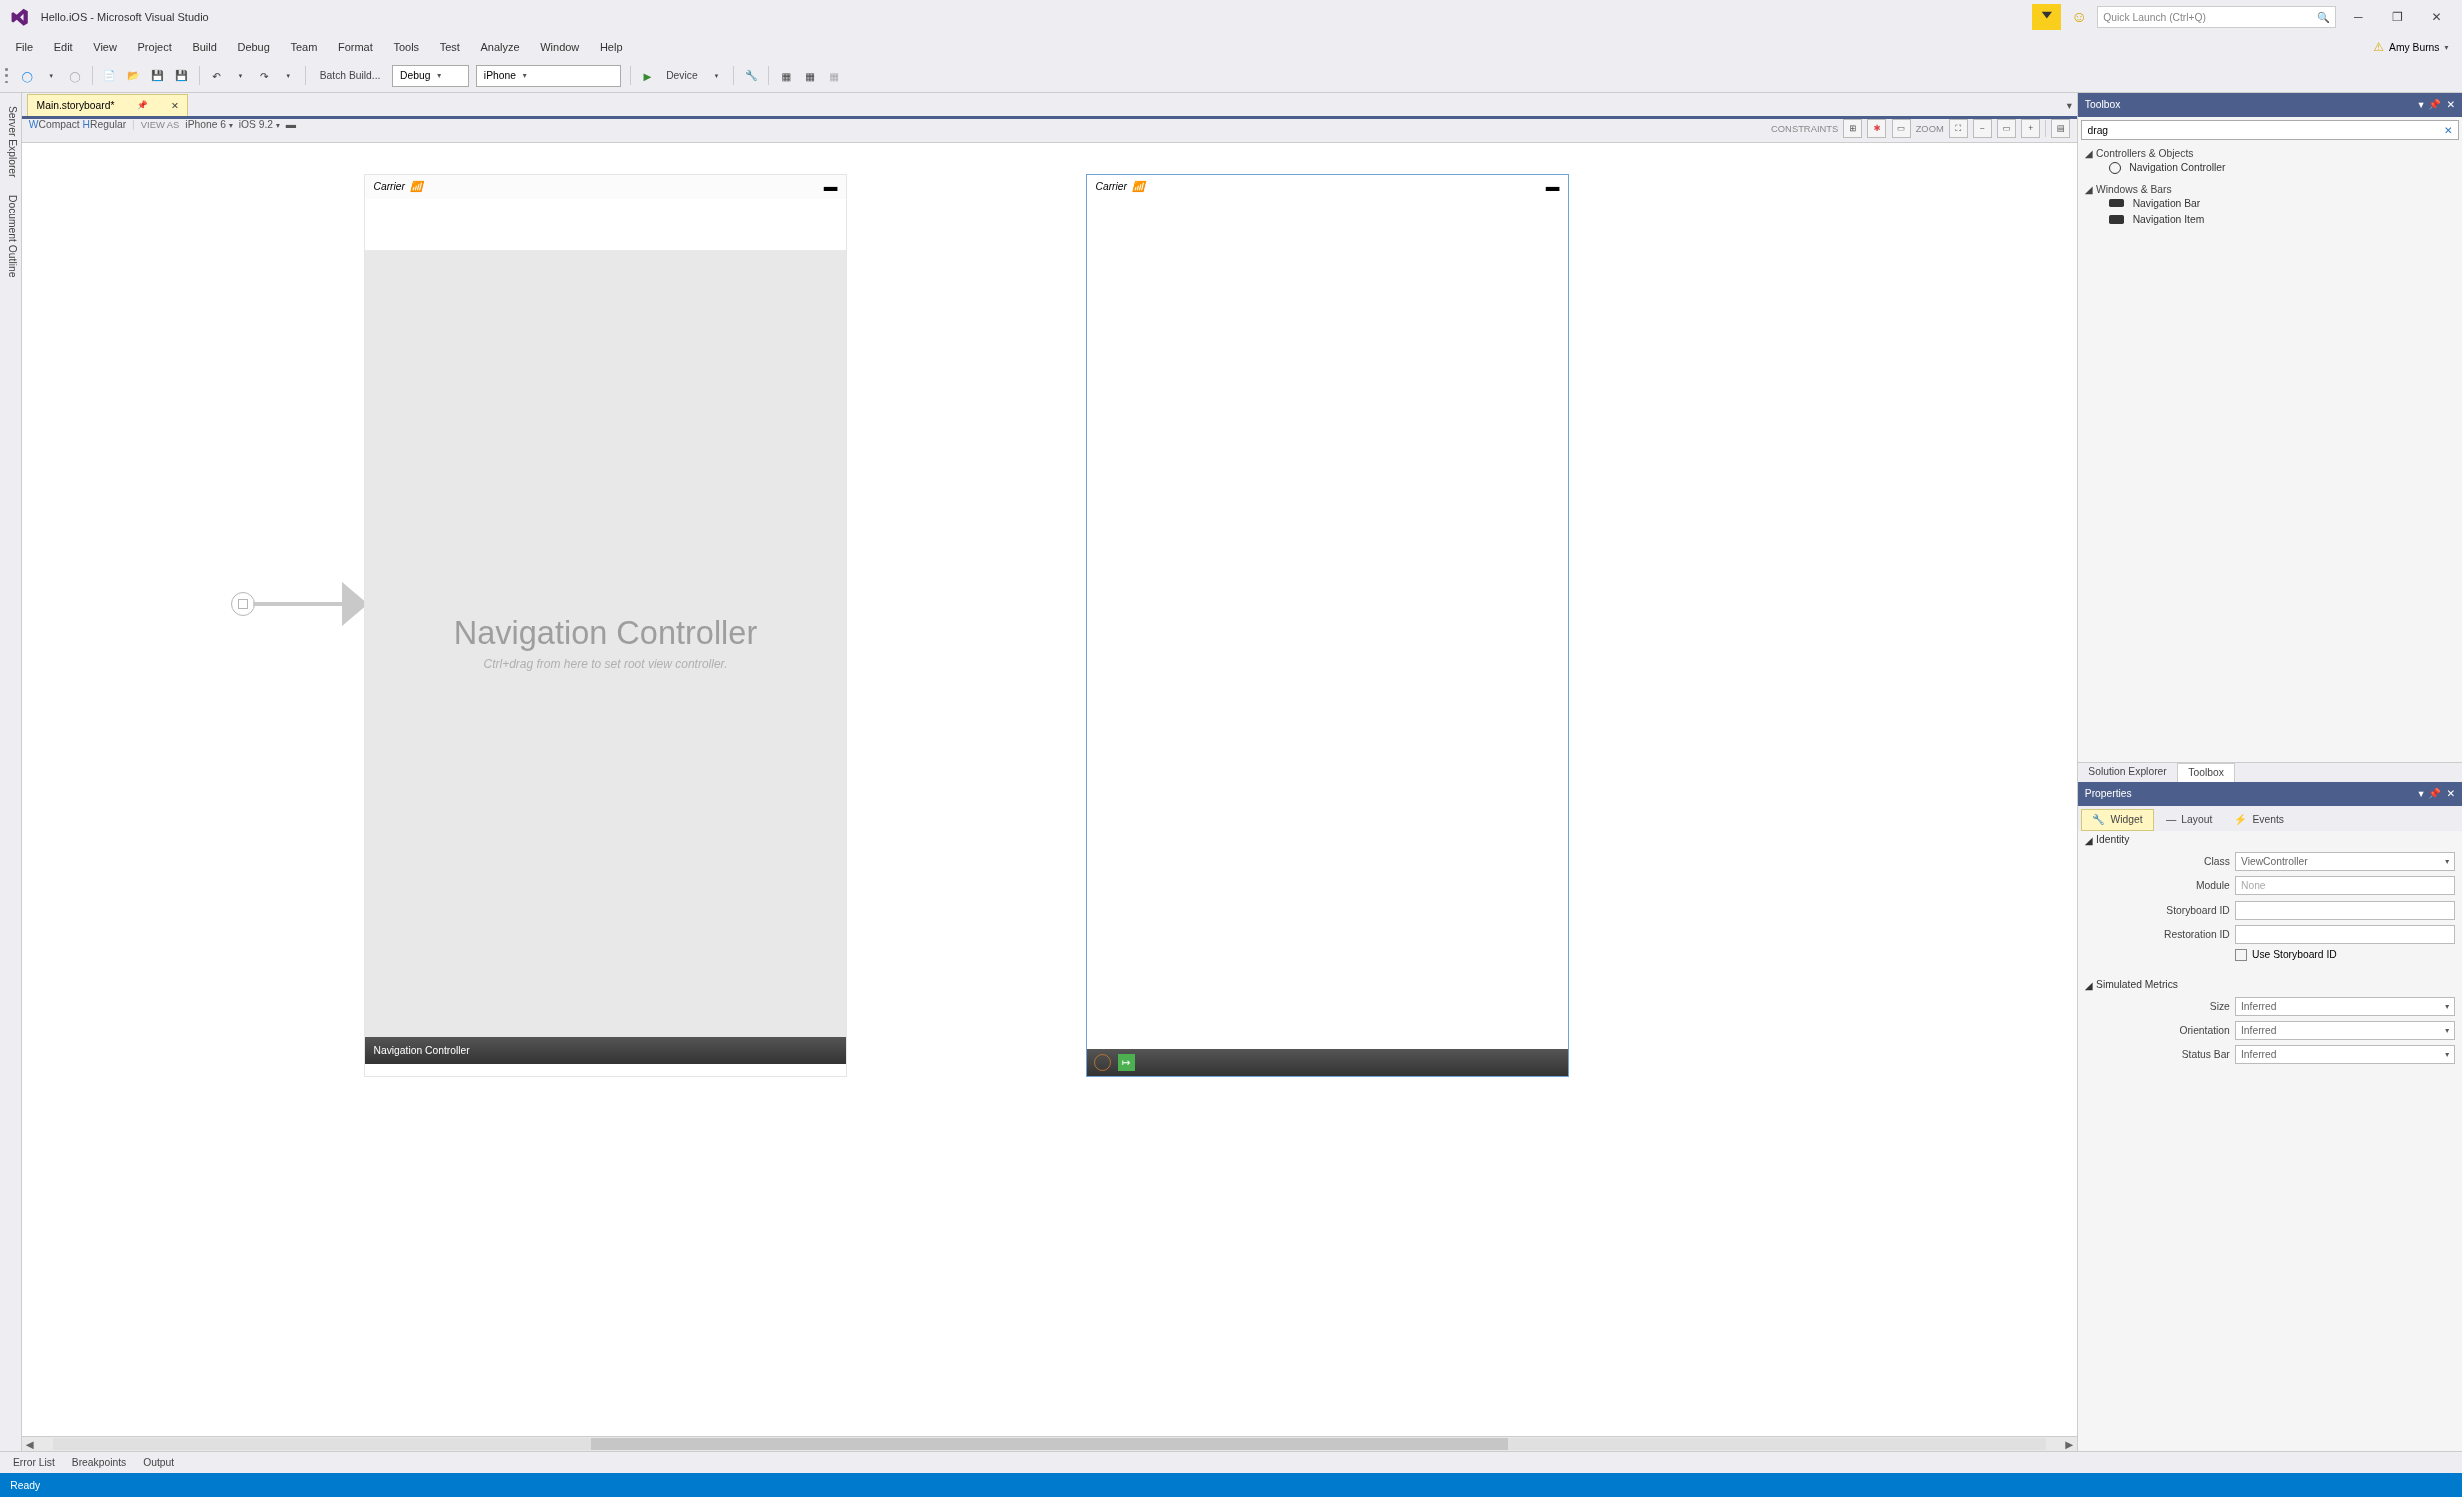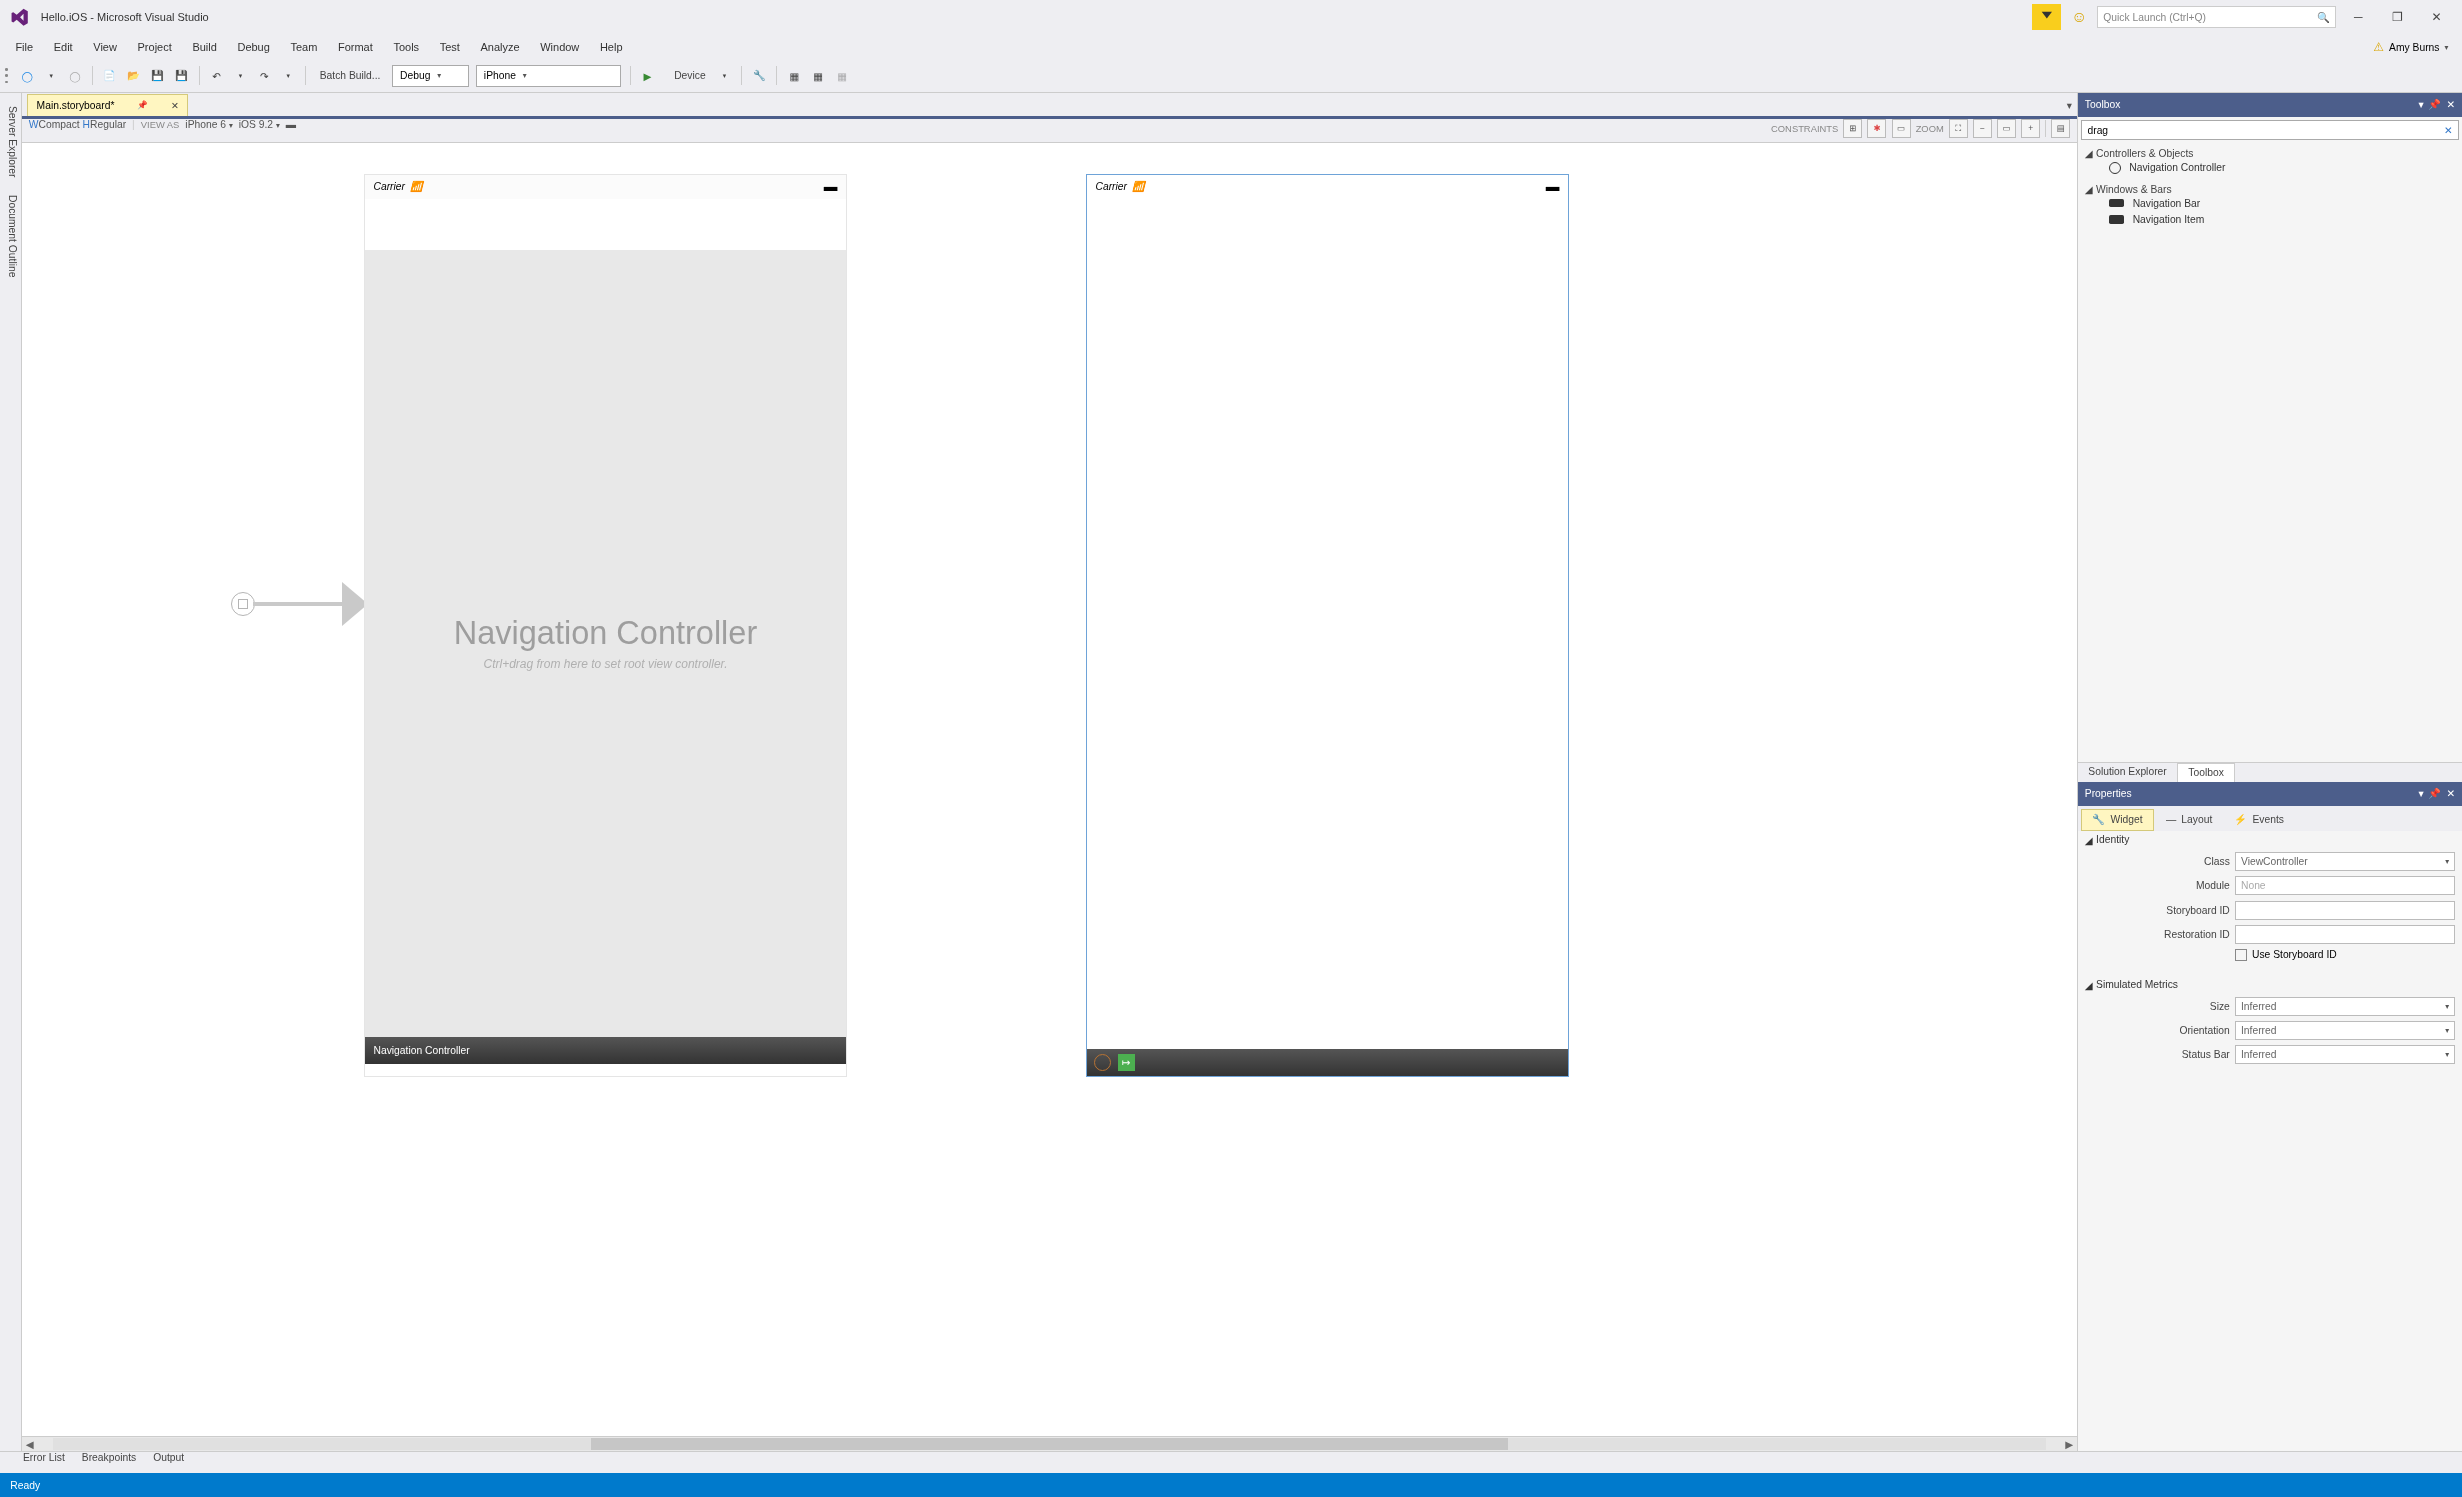--- a/index.html
+++ b/index.html
@@ -111,21 +111,21 @@
   .props-tab.active{ background:#fff6c1; border:0.9px solid #d4c97a;}
   .props-group-hdr{ padding:3.4px 6.8px; display:flex; gap:3.4px; color:#333;}
   .props-row{ display:flex; align-items:center; padding:2.6px 6.8px; gap:5.1px;}
   .props-row label{ width:145px; text-align:right; color:#444;}
   .props-row .inp{ flex:1; height:19px; border:0.9px solid #bbb; background:#fff; padding:0 5.1px; display:flex; align-items:center; color:#666;}
   .props-row .inp.combo::after{ content:"▾"; margin-left:auto; color:#555; font-size:7.7px;}
   .props-row .chk{ width:12px;height:12px;border:0.9px solid #888;}
   .placeholder { color:#aaa; font-style: normal; }
 
   
-  .bottom-tabs { height: 22px; background: #eeeef2; border-top: 0.9px solid #ccc; display: flex; padding: 0 23px; gap: 17px; color: #444; }
+  .bottom-tabs { height: 22px; background: #eeeef2; border-top: 0.9px solid #ccc; display: flex; align-items: center; padding: 0 13px; gap: 17px; color: #444; }
   .status-strip { height: 24px; background: #007acc; color: #fff; display: flex; align-items: center; padding: 0 10.3px; font-size: 11px; }
 </style>
 </head>
 <body>
 
 <div class="title-bar">
   <div class="vs-logo">
     <svg width="20.5" height="20.5" viewBox="0 0 24 24">
         <path fill="#68217a" d="M17 2l5 3v14l-5 3-8-7-4 3-2-1V7l2-1 4 3 8-7zm0 6l-4 4 4 4V8z"></path>
       </svg>
@@ -193,21 +193,21 @@
   <div class="tb-combo" style="width:77px;">
       <span>Debug</span>
       <span class="caret">▾</span>
     </div>
   <div class="tb-combo" style="width:145px;">
       <span>iPhone</span>
       <span class="caret">▾</span>
     </div>
   <div class="tb-sep"></div>
   <div class="tb-btn play-btn">▶</div>
-  <div class="tb-btn" style="padding:0 5.1px;margin-left:8px;">Device</div>
+  <div class="tb-btn" style="padding:0 5.1px;">Device</div>
   <div class="tb-btn" style="font-size:6.8px;">▾</div>
   <div class="tb-sep"></div>
   <div class="tb-btn">🔧</div>
   <div class="tb-sep"></div>
   <div class="tb-btn">▦</div>
   <div class="tb-btn">▦</div>
   <div class="tb-btn" style="opacity:.4;">▦</div>
 </div>
 
 <div class="body-area">

